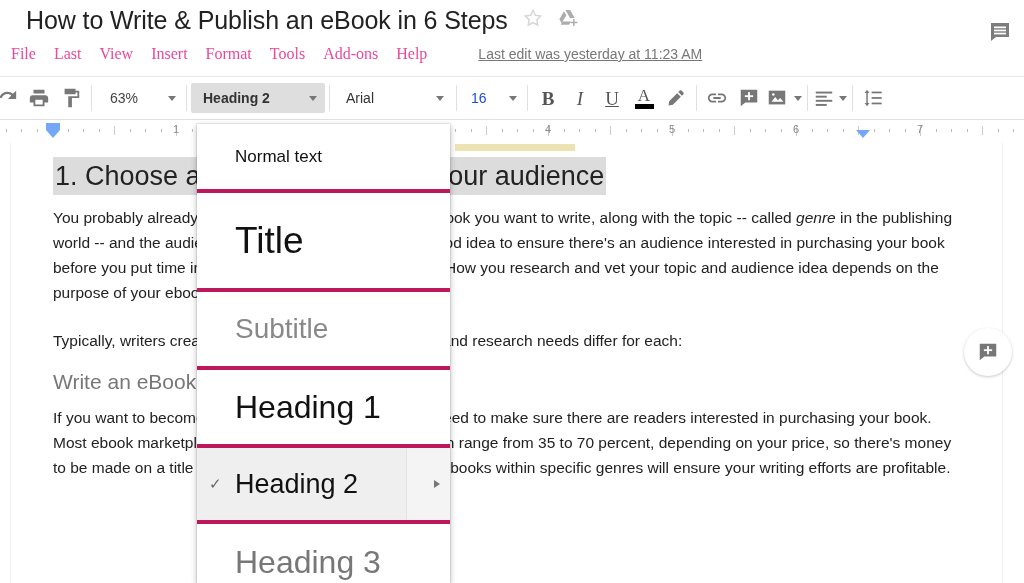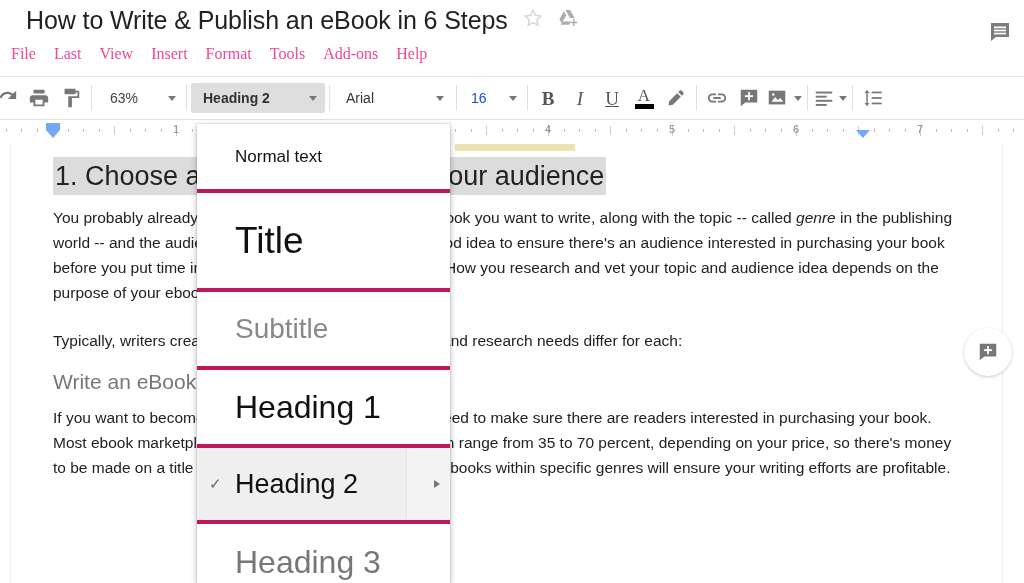--- a/index.html
+++ b/index.html
@@ -238,20 +238,21 @@
 
   <div class="menubar">
     <div class="menu-item">File</div>
     <div class="menu-item">Last</div>
     <div class="menu-item">View</div>
     <div class="menu-item">Insert</div>
     <div class="menu-item">Format</div>
     <div class="menu-item">Tools</div>
     <div class="menu-item">Add-ons</div>
     <div class="menu-item">Help</div>
+    <div class="last-edit">Last edit was yesterday at 11:23 AM</div>
   </div>
 
   <div class="toolbar">
 
     <div class="tb-btn" style="margin-left:-8px;">
       <svg width="22" height="22" viewBox="0 0 24 24">
           <path fill="#777" d="M18.4 7.4C16.9 6 14.8 5.2 12.5 5.2c-4.1 0-7.5 2.6-8.8 6.3l2.4.8c.9-2.7 3.4-4.6 6.4-4.6 1.6 0 3.1.6 4.2 1.6L13 13h9V4z"></path>
         </svg>
     </div>
     <div class="tb-btn">

